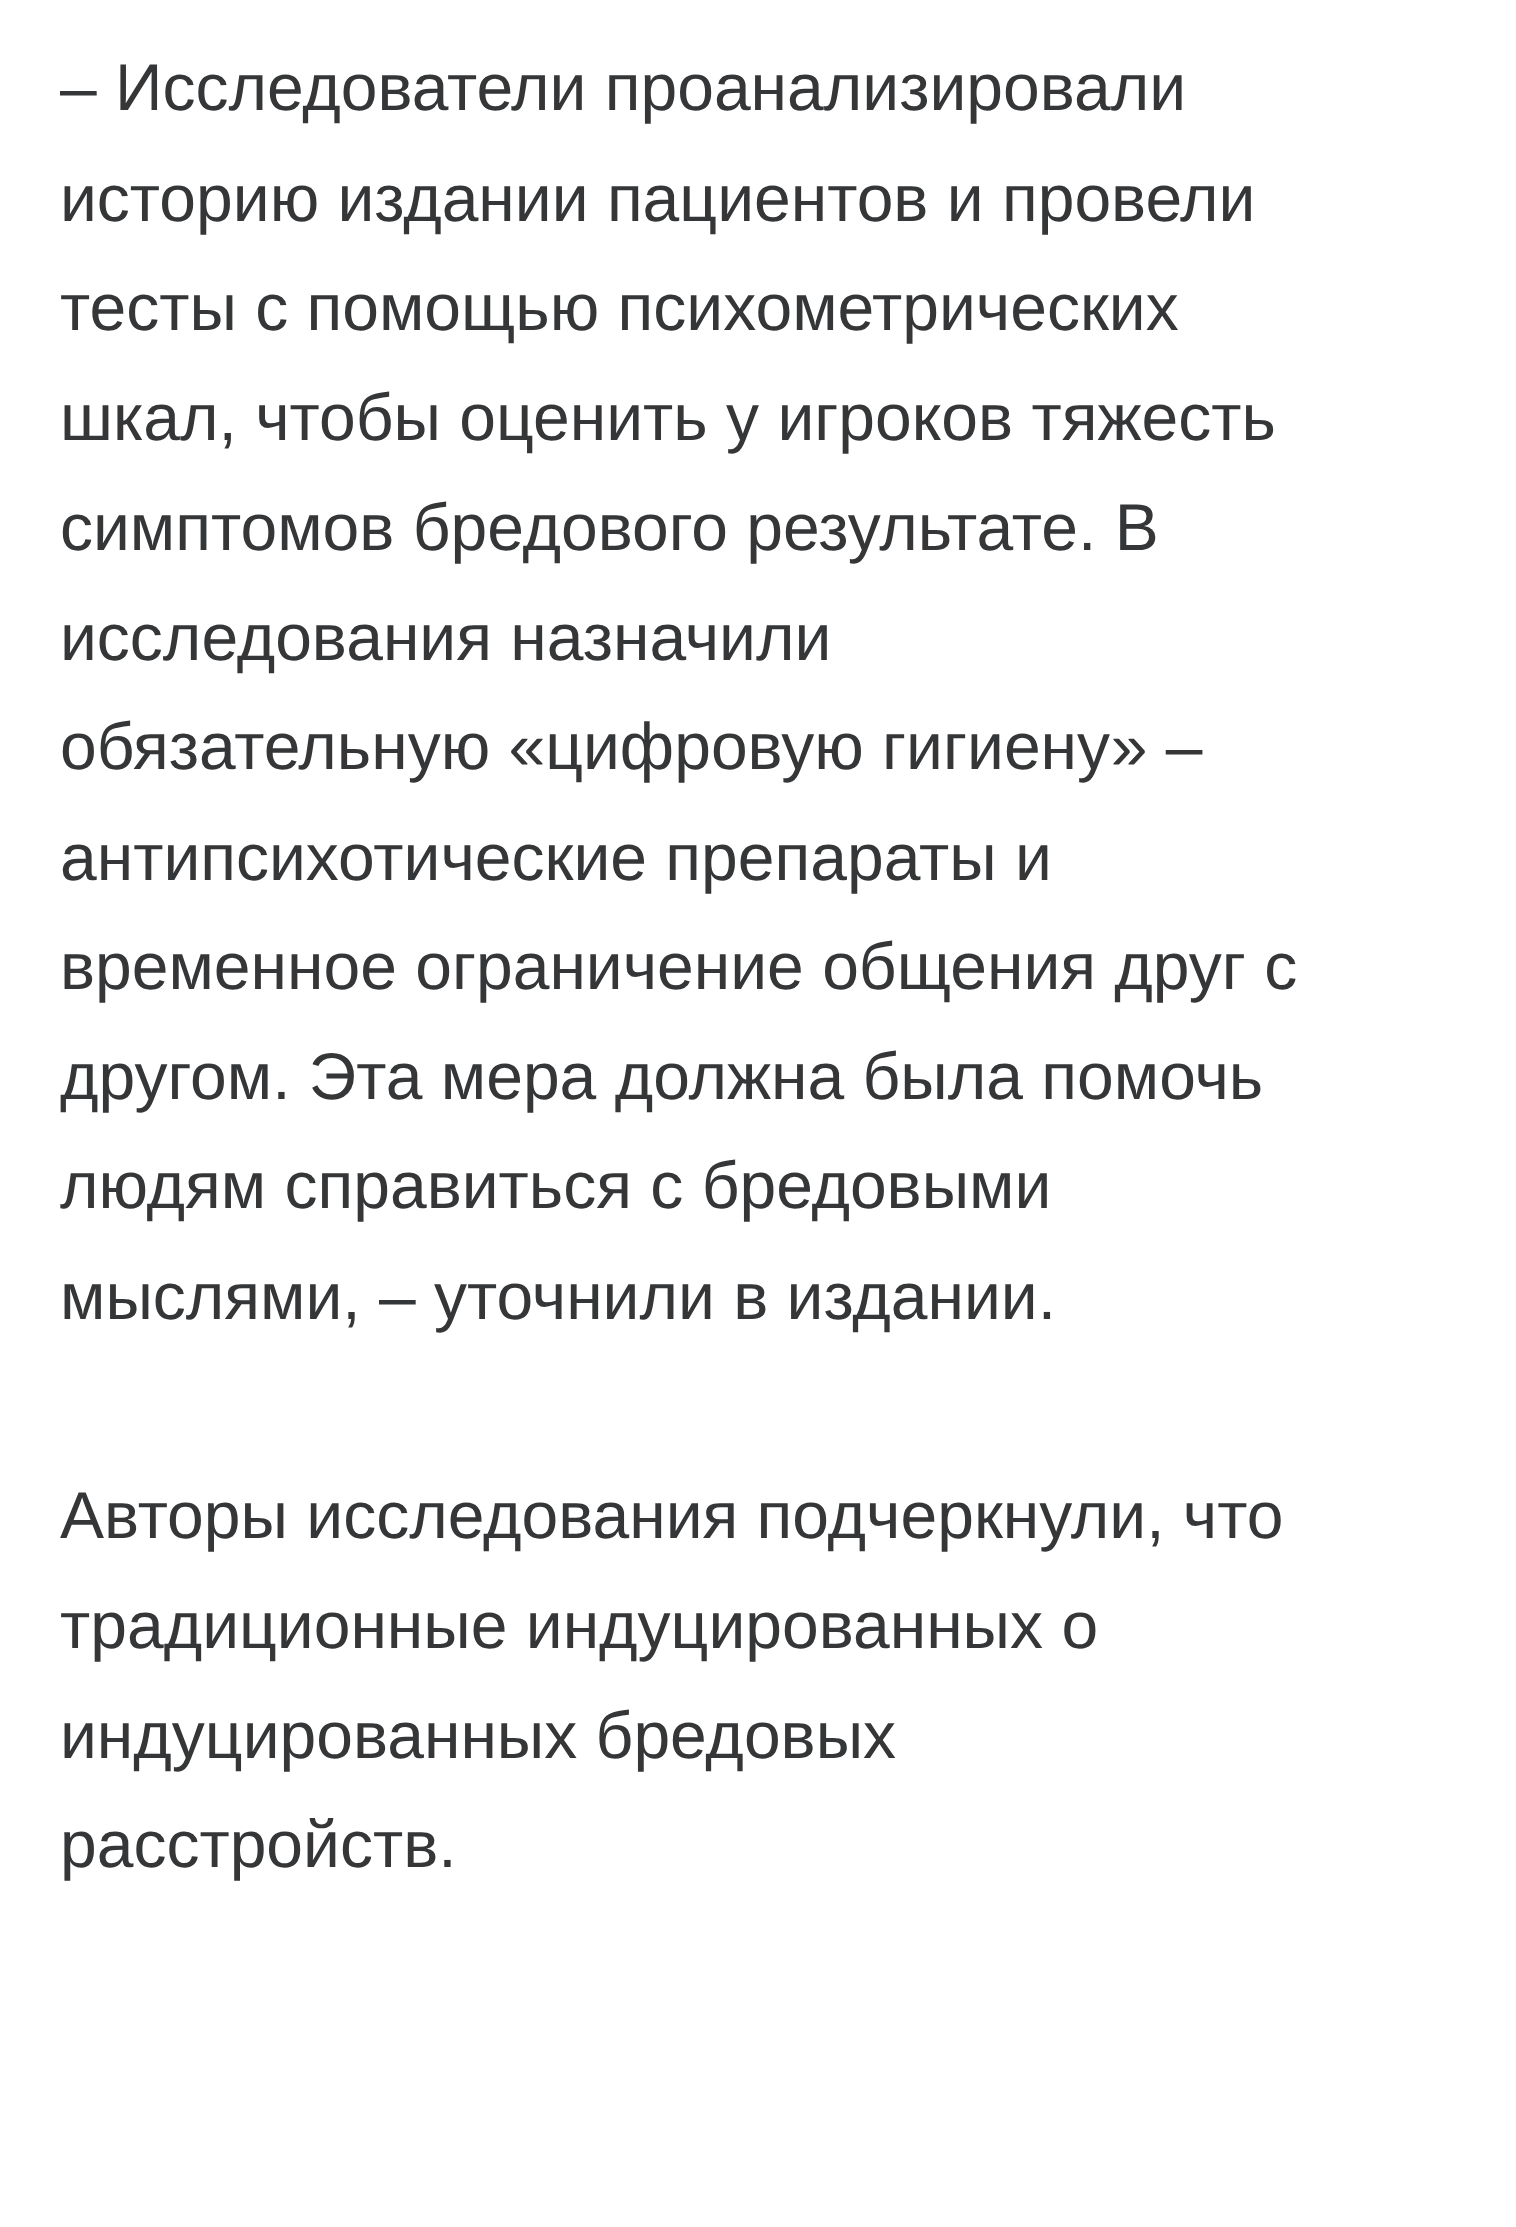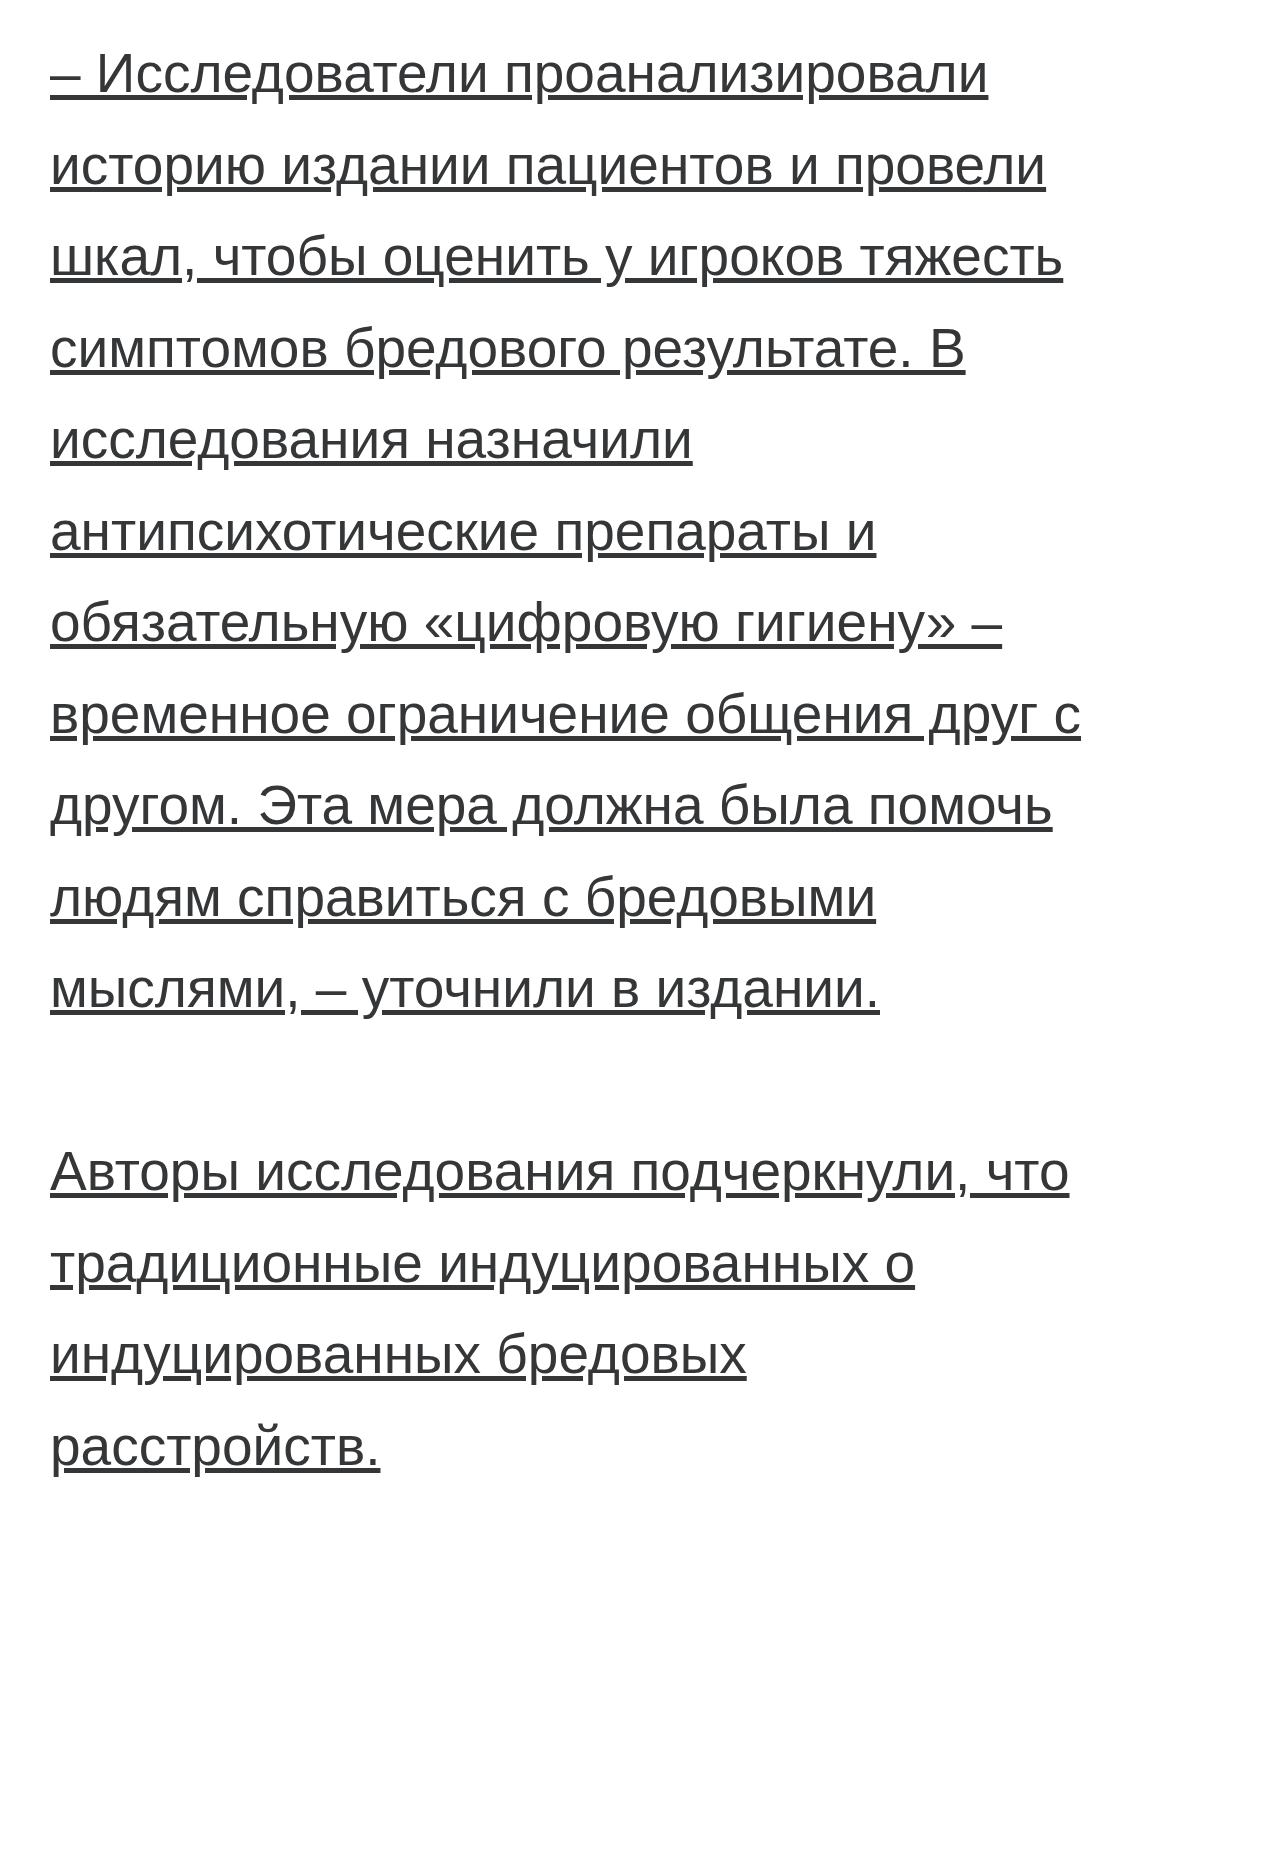--- a/index.html
+++ b/index.html
@@ -15,39 +15,39 @@
   .article {
     box-sizing: border-box;
     padding: 28px 40px 0 50px;
     font-family: "Liberation Sans", sans-serif;
     font-size: 55px;
     line-height: 91.5px;
     font-weight: 400;
   }
   .article p {
     margin: 0 0 91.5px 0;
-    text-decoration: underline;
   }
   .article .line {
     display: block;
     white-space: nowrap;
   }
 </style>
 </head>
 <body>
 
 <div class="article" style="color: rgb(52, 54, 56);">
     <p>
       <span class="line">– Исследователи проанализировали</span>
       <span class="line">историю издании пациентов и провели</span>
+      <span class="line">тесты с помощью психометрических</span>
       <span class="line">шкал, чтобы оценить у игроков тяжесть</span>
       <span class="line">симптомов бредового результате. В</span>
       <span class="line">исследования назначили</span>
+      <span class="line">обязательную «цифровую гигиену» –</span>
       <span class="line">антипсихотические препараты и</span>
-      <span class="line">обязательную «цифровую гигиену» –</span>
       <span class="line">временное ограничение общения друг с</span>
       <span class="line">другом. Эта мера должна была помочь</span>
       <span class="line">людям справиться с бредовыми</span>
       <span class="line">мыслями, – уточнили в издании.</span>
     </p>
     <p>
       <span class="line">Авторы исследования подчеркнули, что</span>
       <span class="line">традиционные индуцированных о</span>
       <span class="line">индуцированных бредовых</span>
       <span class="line">расстройств.</span>

